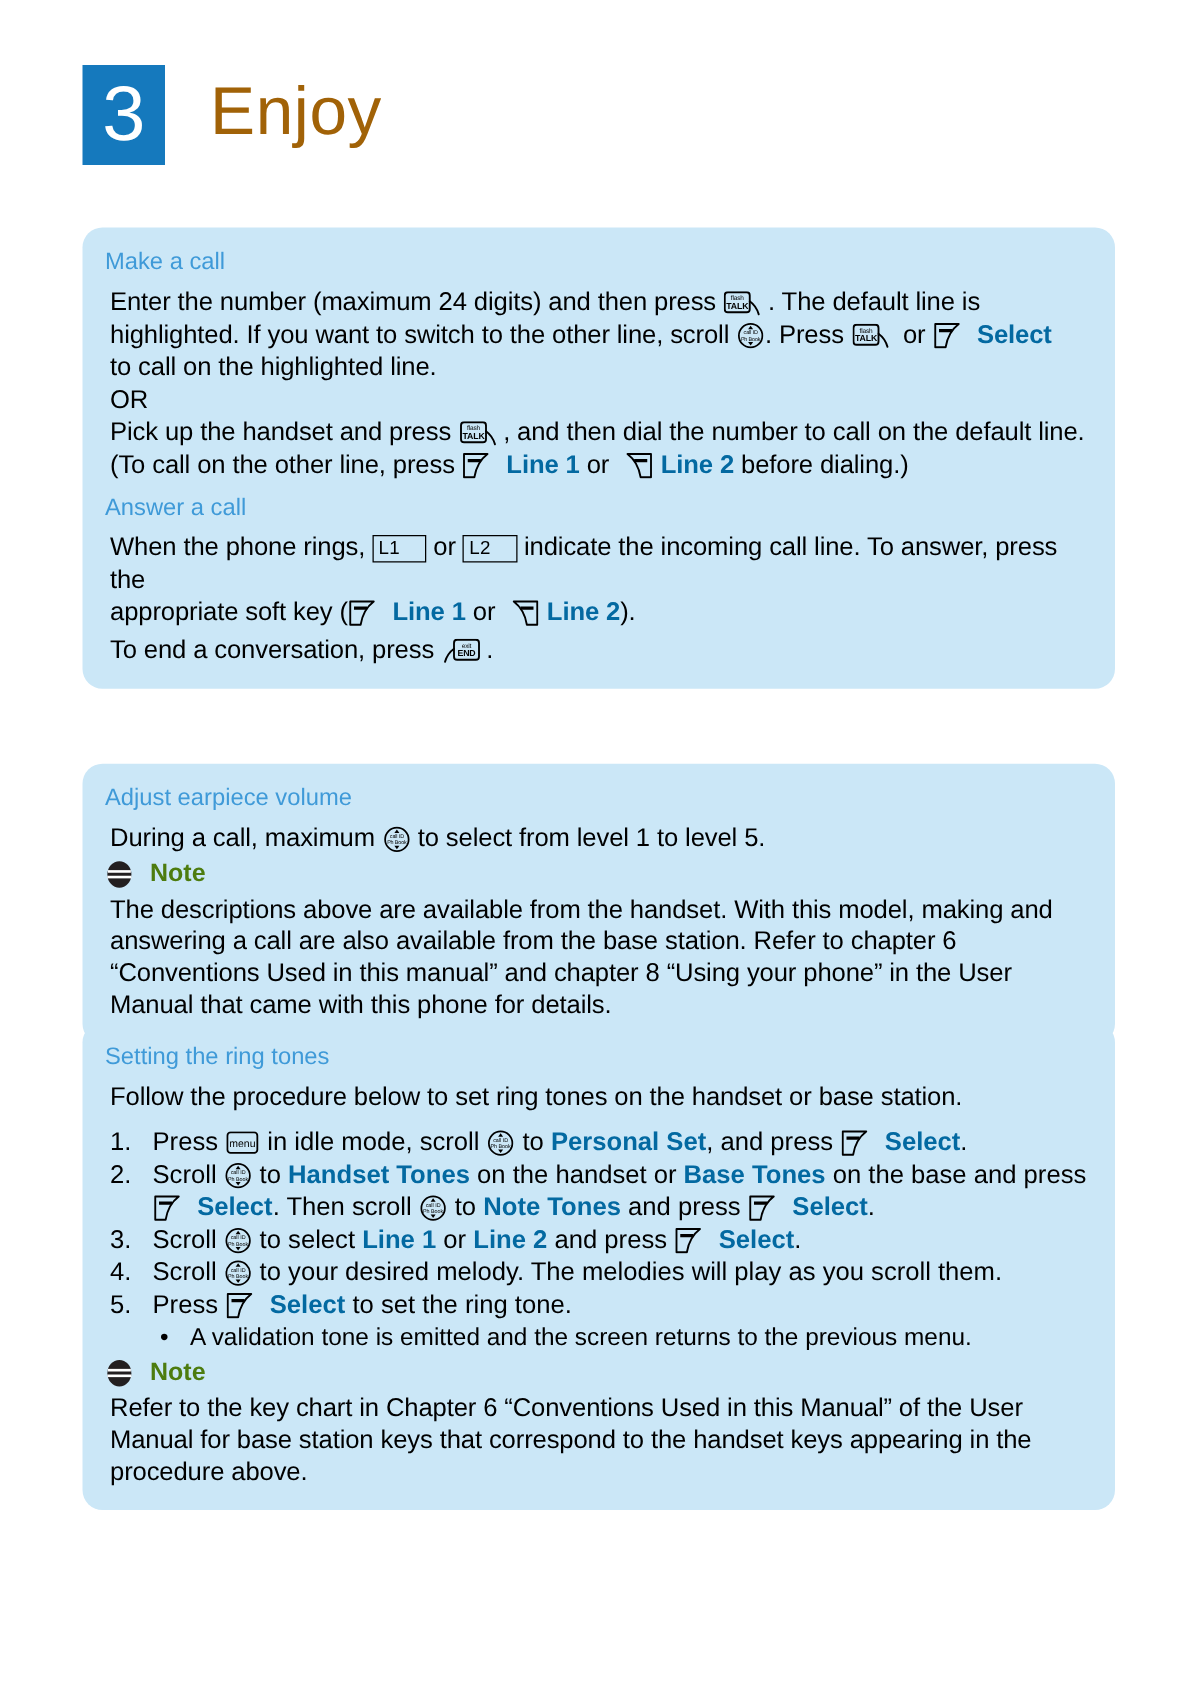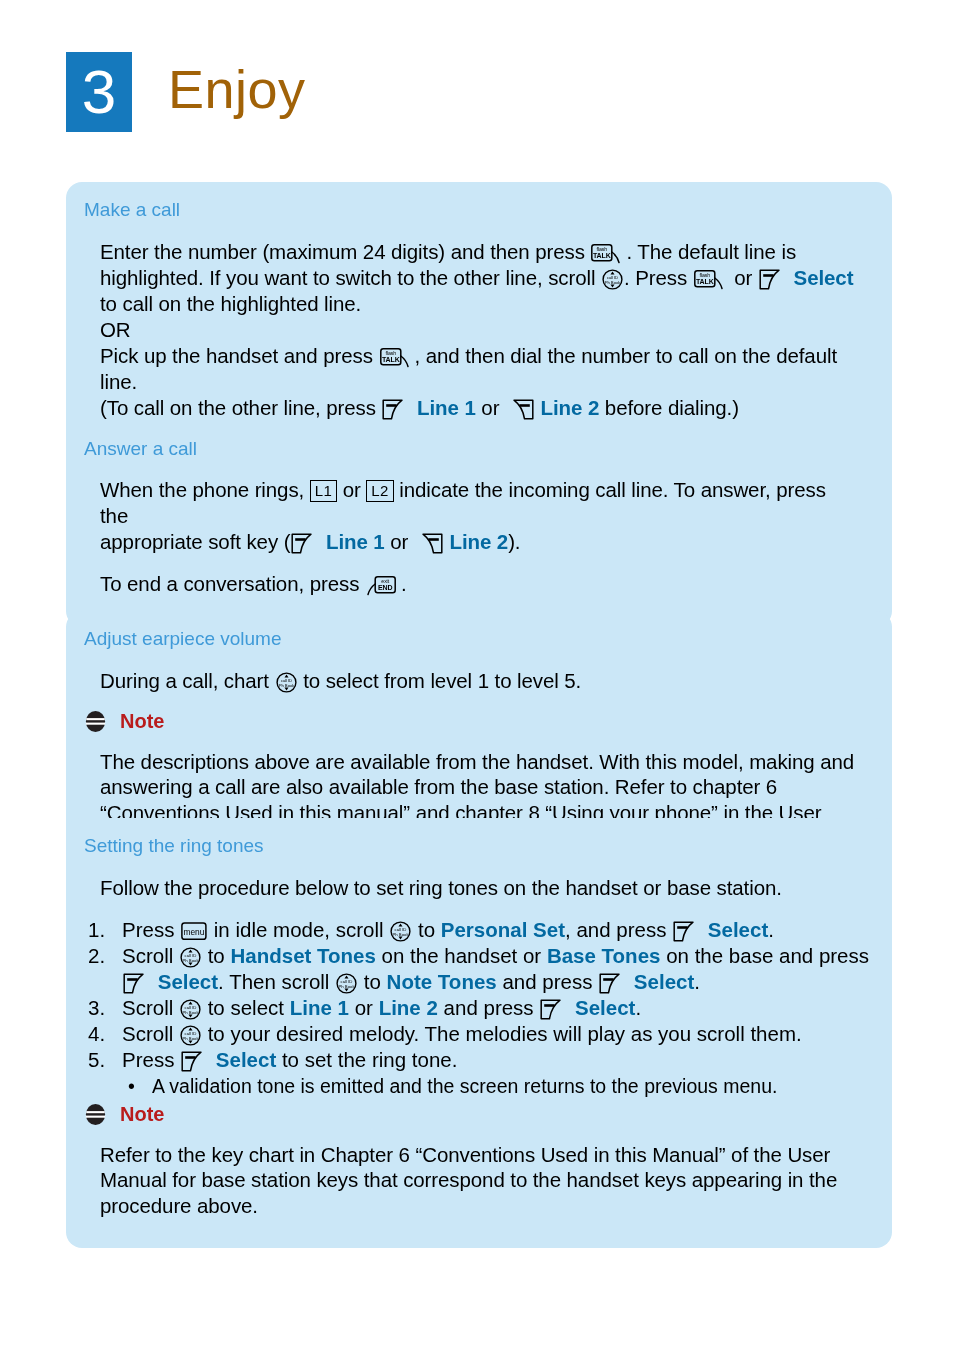--- a/index.html
+++ b/index.html
@@ -61,37 +61,37 @@
     font-weight: 400;
     margin: 0 0 6px 0;
     line-height: 1.3;
   }
   .section-head.tight { margin-top: 10px; }
 
   .para {
     color: #000000;
     font-size: 20.5px;
     line-height: 26px;
-    margin: 16px;
+    margin: 4px;
     letter-spacing: -0.1px;
   }
   .para.note-body { line-height: 25.5px; }
 
   .blue { color: #0369a1; font-weight: bold; }
 
   
   .note-head {
     display: flex;
     align-items: center;
     margin: 4px 0 1px 0;
   }
   .note-label {
     font-size: 20px;
     font-weight: bold;
-    color: #b91c1c;
+    color: #4d7c0f;
     margin-left: 13px;
   }
   .note-icon {
     width: 23px; height: 23px;
     flex: 0 0 auto;
     display: inline-block;
   }
 
   
   ol.steps {
@@ -135,21 +135,21 @@
     vertical-align: -5px;
     margin: 0 1px;
   }
   .kicon svg { display: block; }
 
   .boxlabel {
     display: inline-block;
     border: 1.6px solid #000;
     font-size: 15px;
     line-height: 1;
-    padding: 2px 4px 3px 4px;
+    padding: 2px 20px 3px 4px;
     vertical-align: 1px;
     letter-spacing: 0.3px;
     font-family: "Liberation Sans", sans-serif;
     text-align: center;
   }
 </style>
 </head>
 <body>
 
 <div class="header">
@@ -268,21 +268,21 @@
         <text x="19.2" y="14.2" font-family="'Liberation Sans',sans-serif" font-size="7" font-weight="bold" text-anchor="middle" fill="#000">END</text>
       </svg>
     </span><span>.</span>
   </p>
 </div>
 
 <div class="panel" id="panel-volume">
   <div class="section-head">Adjust earpiece volume</div>
 
   <p class="para">
-    <span>During a call, chart</span>
+    <span>During a call, maximum</span>
     <span class="kicon">
       <svg width="21" height="21" viewBox="0 0 21 21">
         <circle cx="10.5" cy="10.5" r="9.4" fill="none" stroke="#000" stroke-width="1.4"></circle>
         <path d="M10.5 2.6 L12.5 5.4 L8.5 5.4 Z" fill="#000"></path>
         <path d="M10.5 18.4 L8.5 15.6 L12.5 15.6 Z" fill="#000"></path>
         <text x="10.5" y="9.6" font-family="'Liberation Sans',sans-serif" font-size="4.3" text-anchor="middle" fill="#000">call ID</text>
         <text x="10.5" y="14.6" font-family="'Liberation Sans',sans-serif" font-size="4.3" text-anchor="middle" fill="#000">Ph Book</text>
       </svg>
     </span>
     <span>to select from level 1 to level 5.</span>

